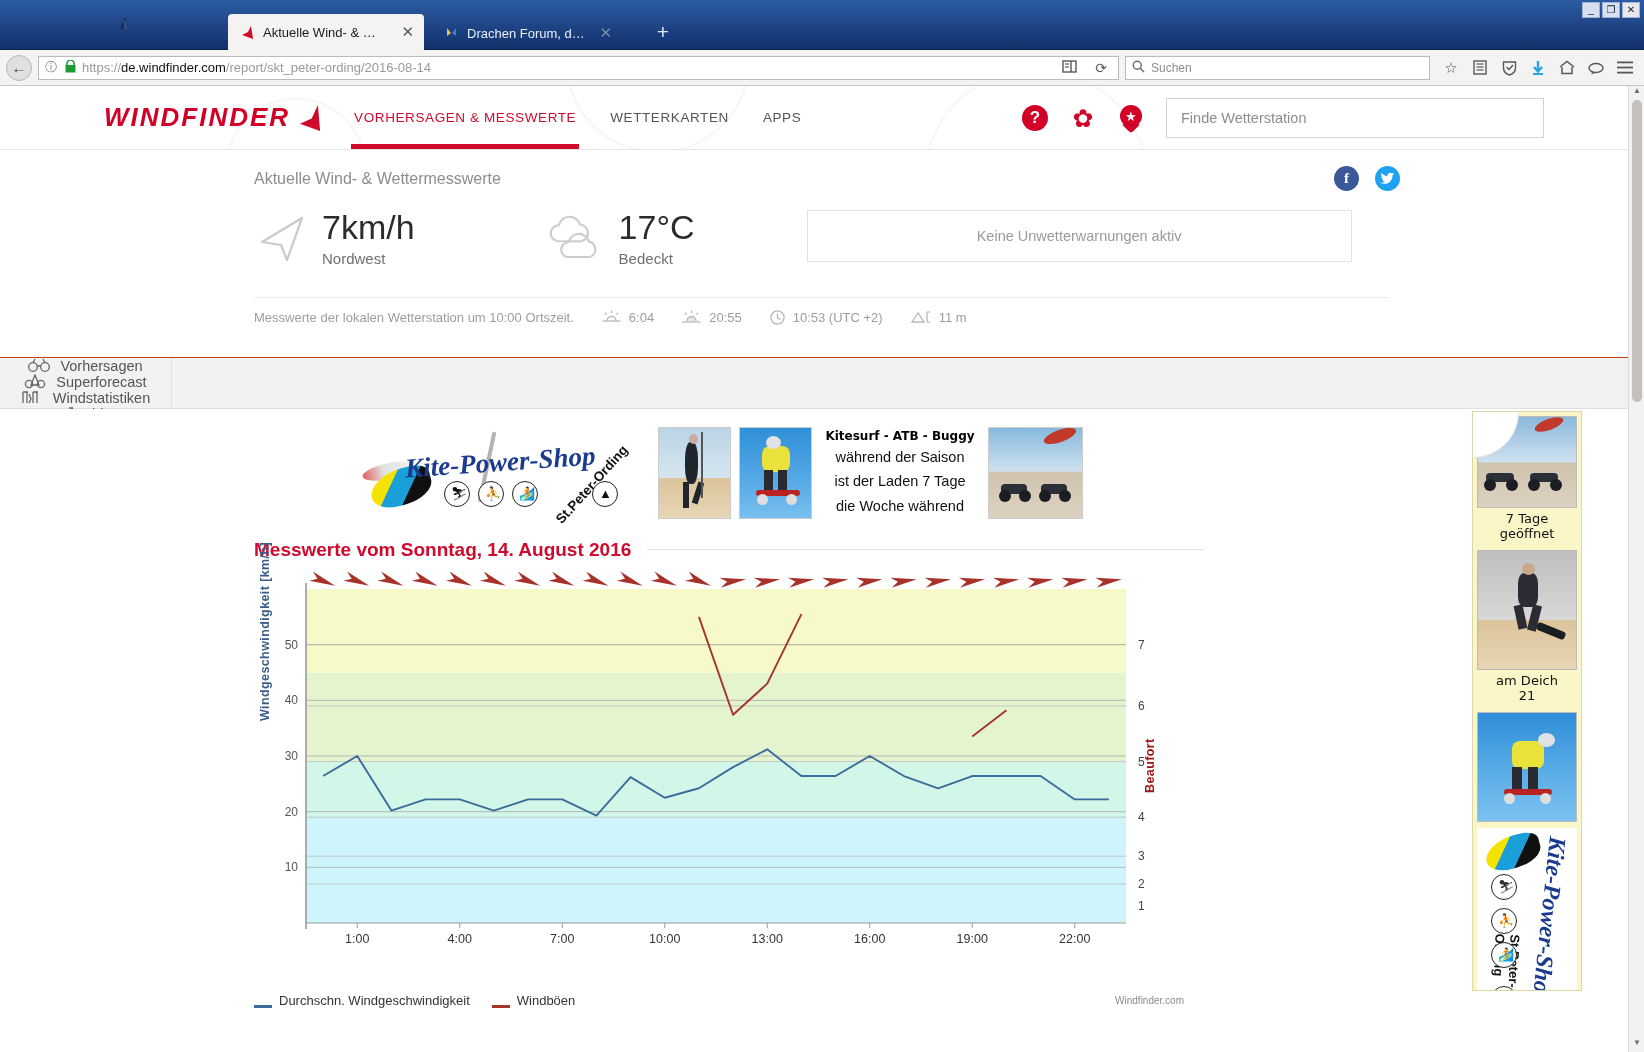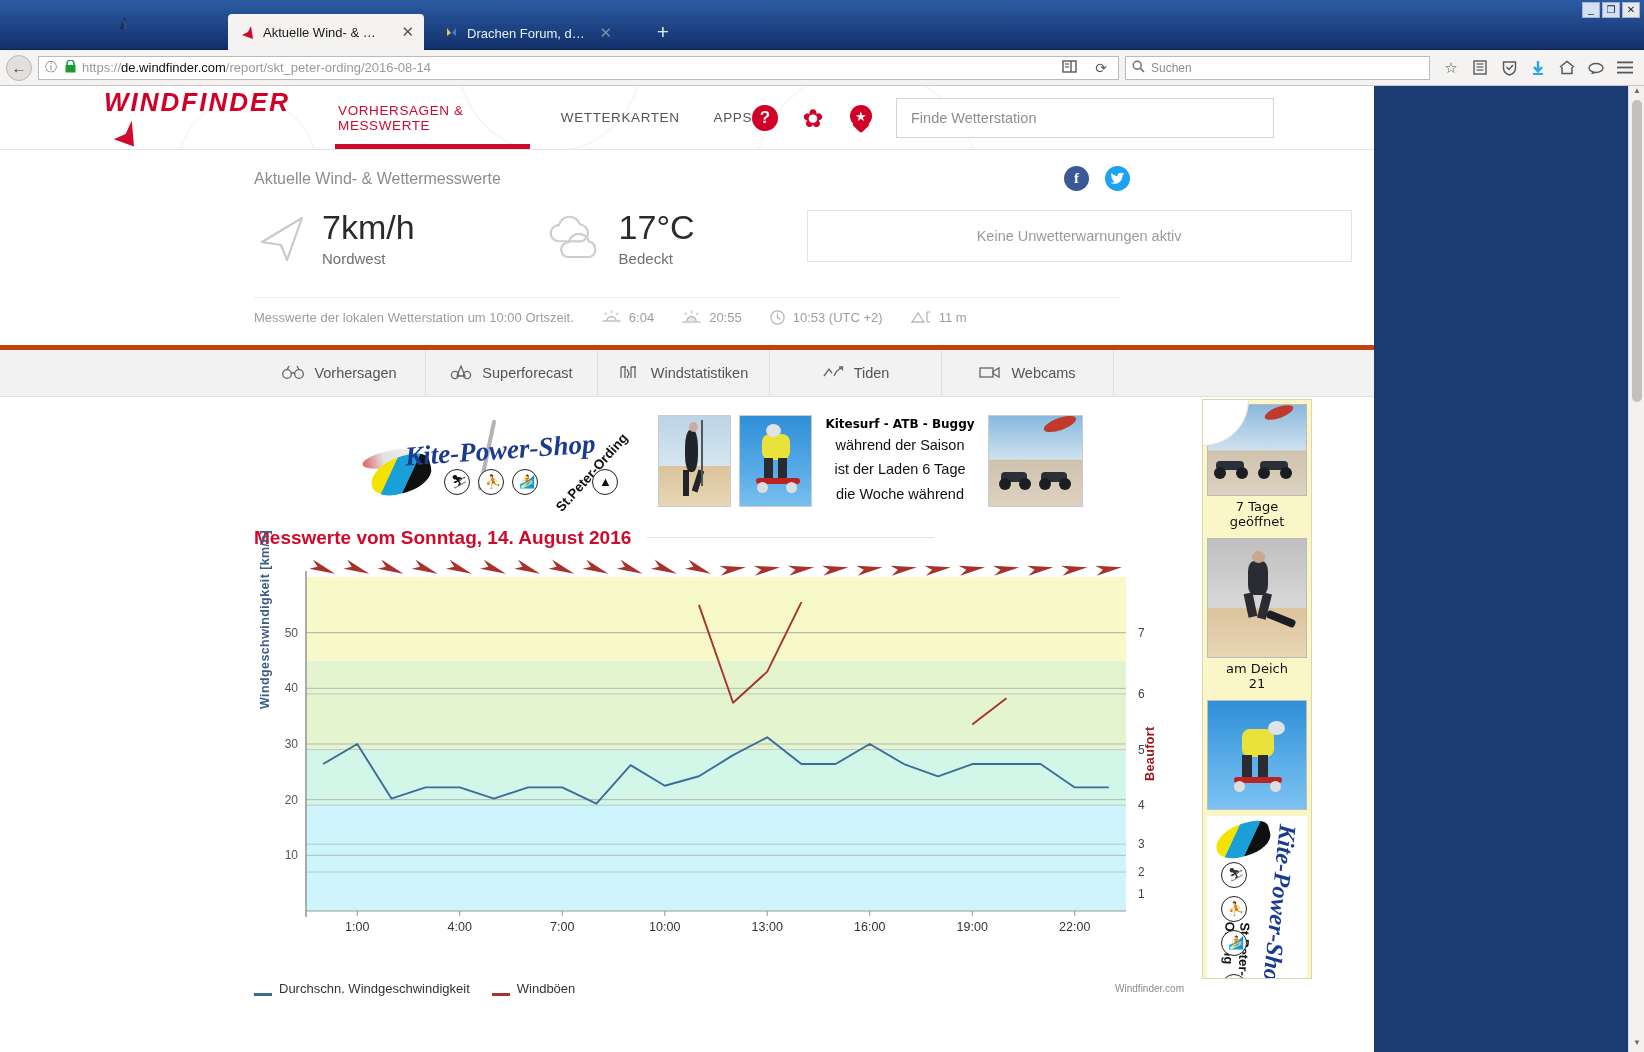--- a/index.html
+++ b/index.html
@@ -74,21 +74,21 @@
     width:305px; height:24px; background:#fff; border:1px solid #bdbab7;
     display:flex; align-items:center; gap:6px; padding:0 6px;
     margin-left:6px; font-size:12px; color:#8d8d8d;
   }
   .navicons { display:flex; align-items:center; gap:3px; margin-left:8px; }
   .navicons .ni { width:26px; height:26px; display:flex; align-items:center; justify-content:center;
                   color:#58595b; font-size:15px; cursor:pointer; }
 
   
   .viewport {
-    position:absolute; left:0; top:86px; width:1374px; height:966px;
+    position:absolute; left:0; top:86px; width:1644px; height:966px;
     background:#fff; overflow:hidden;
   }
   .scrollbar {
     position:absolute; right:0; top:86px; width:16px; height:966px;
     background:#f3f2f1; border-left:1px solid #dcdad8;
   }
   .scrollthumb { position:absolute; top:14px; left:3px; width:10px; height:302px; background:#c3c0bd; border-radius:5px; }
   .scrollarrow { position:absolute; left:0; width:16px; height:14px; text-align:center; font-size:8px; color:#6c6a68; }
 
   
@@ -179,22 +179,22 @@
   }
   .metarow {
     margin:30px 254px 0 254px; border-top:1px solid #ececec;
     padding-top:12px; display:flex; align-items:center; gap:28px;
     font-size:13px; color:#9d9d9d; padding-bottom:12px;
   }
   .metaitem { display:flex; align-items:center; gap:8px; }
 
   
   .subtabs {
-    height:52px; background:#f2f2f2; border-top:5px solid #c2410c; border-bottom:1px solid #e0e0e0;
-    display:flex; align-items:stretch; margin-top:8px;
+    height:52px; background:#f2f2f2; border-top:1px solid #c2410c; border-bottom:1px solid #e0e0e0;
+    display:flex; align-items:stretch; margin-top:20px;flex-direction:column;
   }
   .subtabs .spacer { width:254px; }
   .subtab {
     width:172px; display:flex; align-items:center; justify-content:center; gap:10px;
     font-size:14.5px; color:#555; border-right:1px solid #e0e0e0; cursor:pointer;
   }
   .subtab:first-of-type { border-left:1px solid #e0e0e0; }
   .subtab.active { background:#d00024; color:#fff; border-right-color:#d00024; }
 
   
@@ -600,21 +600,21 @@
           <div class="silh" style="left:26px;top:8px;width:15px;height:13px;border-radius:50%;background:#dfe3e6;"></div>
           <div class="silh" style="left:24px;top:42px;width:9px;height:22px;background:#2a2a33;"></div>
           <div class="silh" style="left:38px;top:42px;width:9px;height:22px;background:#2a2a33;"></div>
           <div class="silh" style="left:16px;top:62px;width:44px;height:6px;background:#b22;border-radius:3px;"></div>
           <div class="silh" style="left:17px;top:66px;width:11px;height:11px;border-radius:50%;background:#ddd;"></div>
           <div class="silh" style="left:46px;top:66px;width:11px;height:11px;border-radius:50%;background:#ddd;"></div>
         </div>
         <div class="ad-mid">
           <div class="l1">Kitesurf - ATB - Buggy</div>
           <div class="l2">während der Saison</div>
-          <div class="l2">ist der Laden 6 Tage</div>
+          <div class="l2">ist der Laden 7 Tage</div>
           <div class="l2">die Woche während</div>
         </div>
         <div class="ad-photo ph3">
           <div class="silh" style="left:54px;top:2px;width:34px;height:12px;background:#c0392b;border-radius:50%;transform:rotate(-20deg);"></div>
           <div class="silh" style="left:12px;top:56px;width:26px;height:10px;background:#2b2f38;border-radius:4px;"></div>
           <div class="silh" style="left:10px;top:62px;width:12px;height:12px;border-radius:50%;background:#1a1d22;"></div>
           <div class="silh" style="left:30px;top:62px;width:12px;height:12px;border-radius:50%;background:#1a1d22;"></div>
           <div class="silh" style="left:52px;top:56px;width:26px;height:10px;background:#2b2f38;border-radius:4px;"></div>
           <div class="silh" style="left:50px;top:62px;width:12px;height:12px;border-radius:50%;background:#1a1d22;"></div>
           <div class="silh" style="left:70px;top:62px;width:12px;height:12px;border-radius:50%;background:#1a1d22;"></div>

